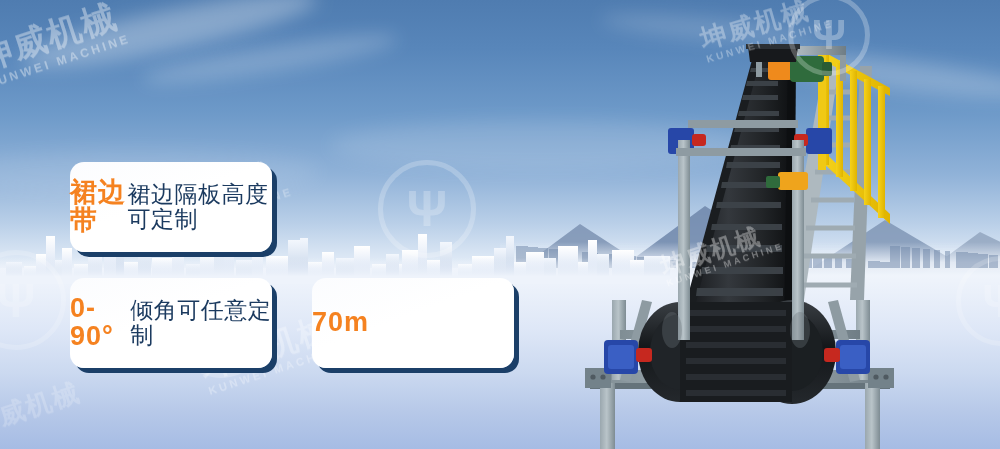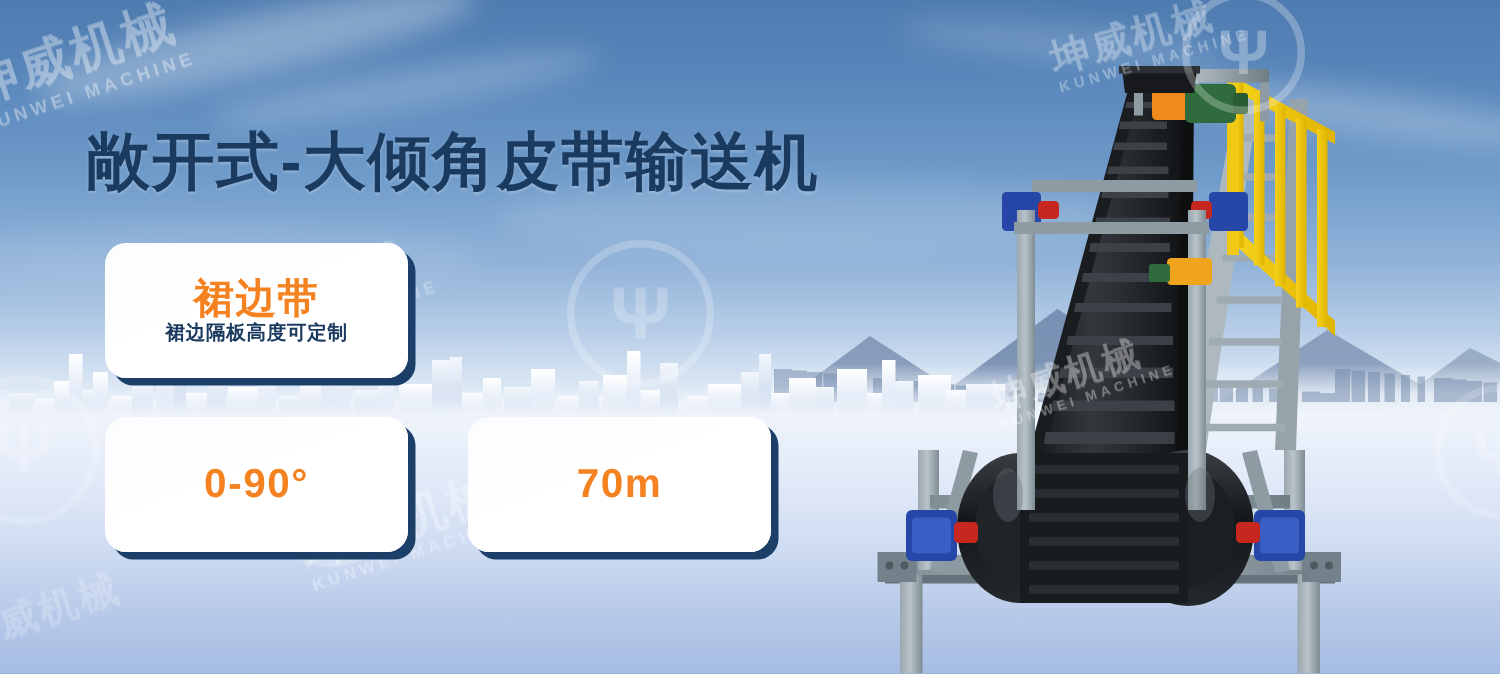--- a/index.html
+++ b/index.html
@@ -147,28 +147,28 @@
     font-size:42px;font-weight:bold;letter-spacing:1px;
     color:#1b3a5f;white-space:nowrap;
     text-shadow:0 1px 2px rgba(255,255,255,.25);
   }
 
   
   .card{
     position:absolute;width:202px;height:90px;border-radius:14px;
     background:linear-gradient(160deg,#fbfcfe 0%,#ffffff 45%,#ffffff 100%);
     box-shadow:5px 5px 0 0 #1b3f68;
-    display:flex;flex-direction:column;align-items:center;justify-content:center;
+    display:flex;flex-direction:row;align-items:center;justify-content:space-between;
   }
   .card .big{
     font-size:27px;font-weight:bold;color:#f58220;line-height:1.05;
     margin-bottom:2px;letter-spacing:1px;
   }
   .card .sub{
-    font-size:13px;font-weight:bold;color:#1b3a5f;line-height:1.1;letter-spacing:.5px;
+    font-size:23px;font-weight:normal;color:#1b3a5f;line-height:1.1;letter-spacing:.5px;
   }
   .card1{left:70px;top:162px;}
   .card2{left:312px;top:162px;}
   .card3{left:70px;top:278px;}
   .card4{left:312px;top:278px;}
 </style>
 </head>
 <body>
 
 <div id="banner">
@@ -494,29 +494,29 @@
   <div class="wm-logo wml-b">
     <span class="inner">Ψ</span>
   </div>
   <div class="wm-logo wml-ml">
     <span class="inner">Ψ</span>
   </div>
   <div class="wm-logo wml-mr">
     <span class="inner">Ψ</span>
   </div>
 
-  <div class="title">敞开式-大倾角皮带输送机</div>
 
   <div class="card card1">
     <div class="big">裙边带</div>
     <div class="sub">裙边隔板高度可定制</div>
   </div>
 
 
   <div class="card card3">
     <div class="big">0-90°</div>
+    <div class="sub">倾角可任意定制</div>
   </div>
 
   <div class="card card4">
     <div class="big">70m</div>
   </div>
 
 </div>
 
 </body></html>

